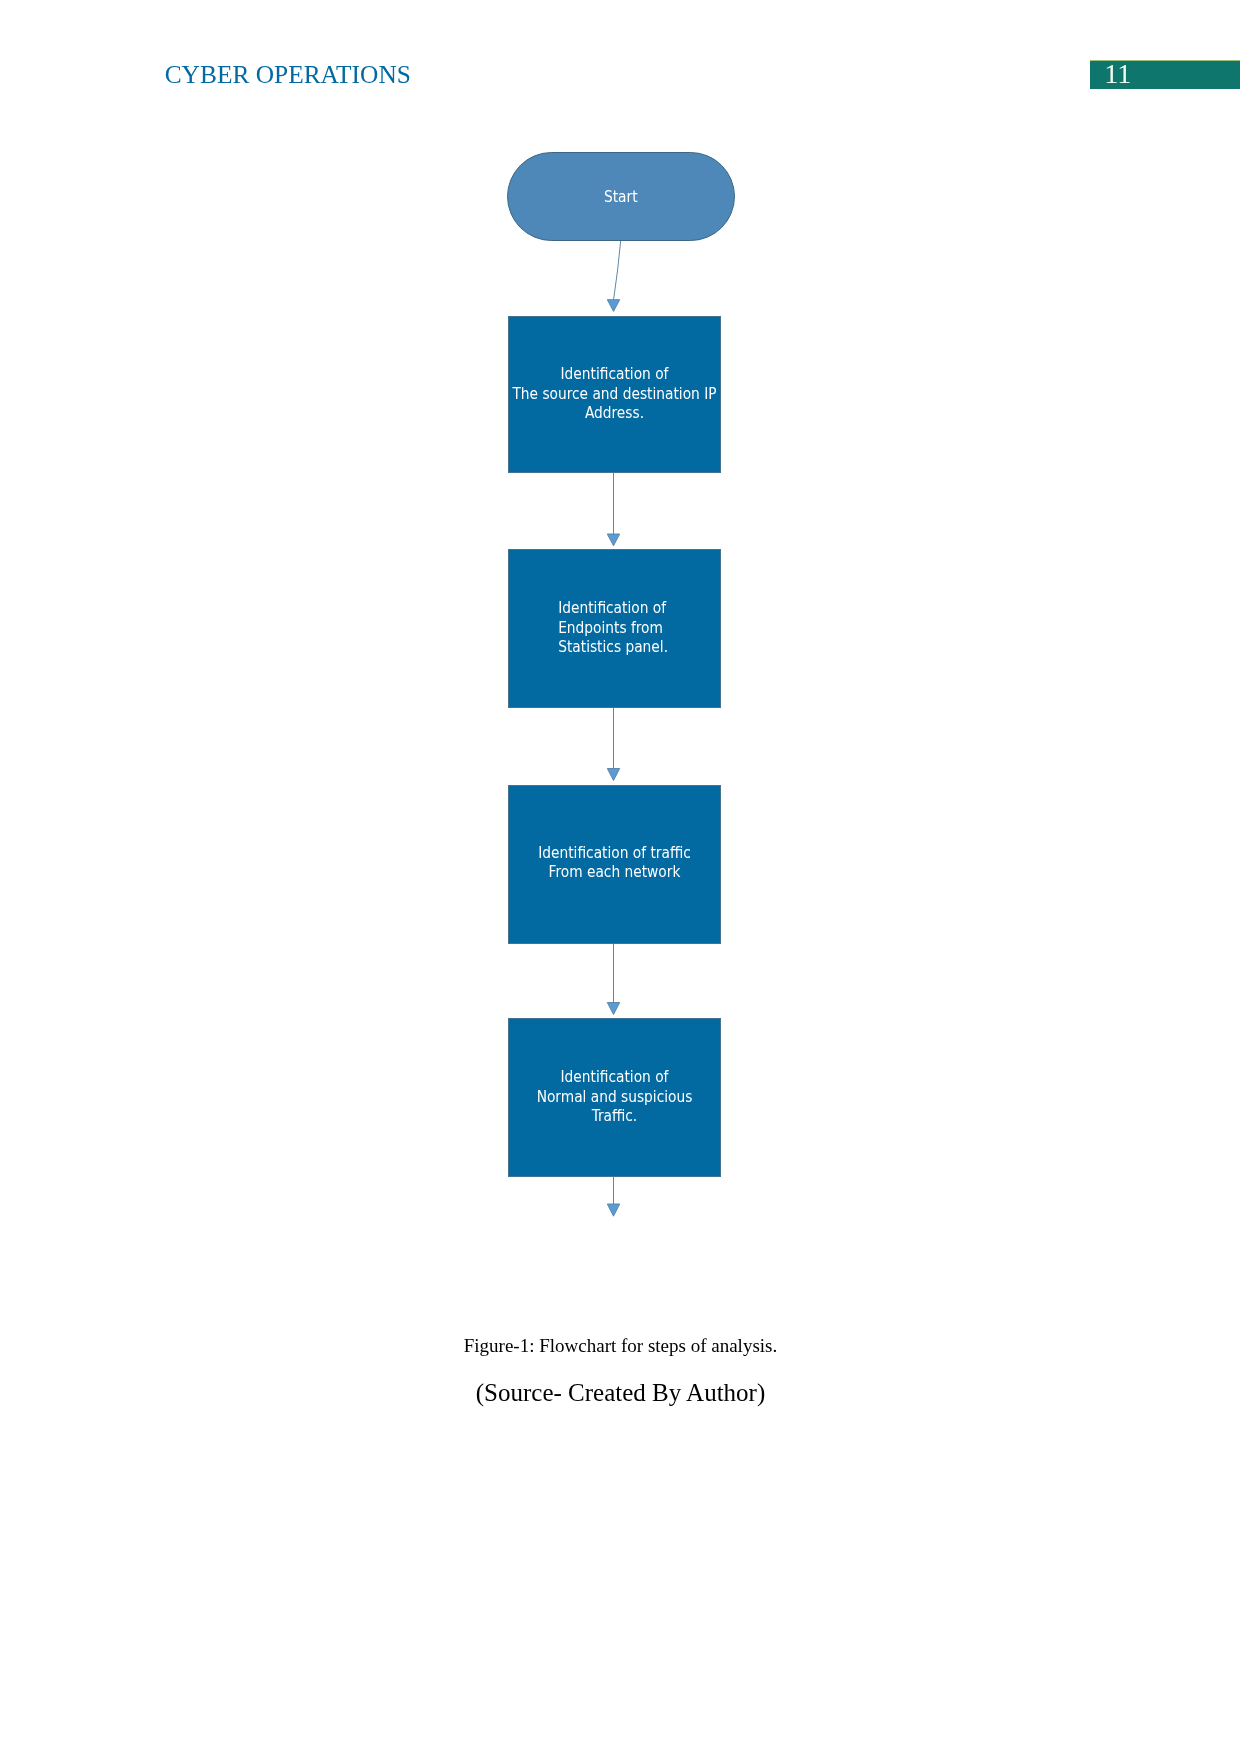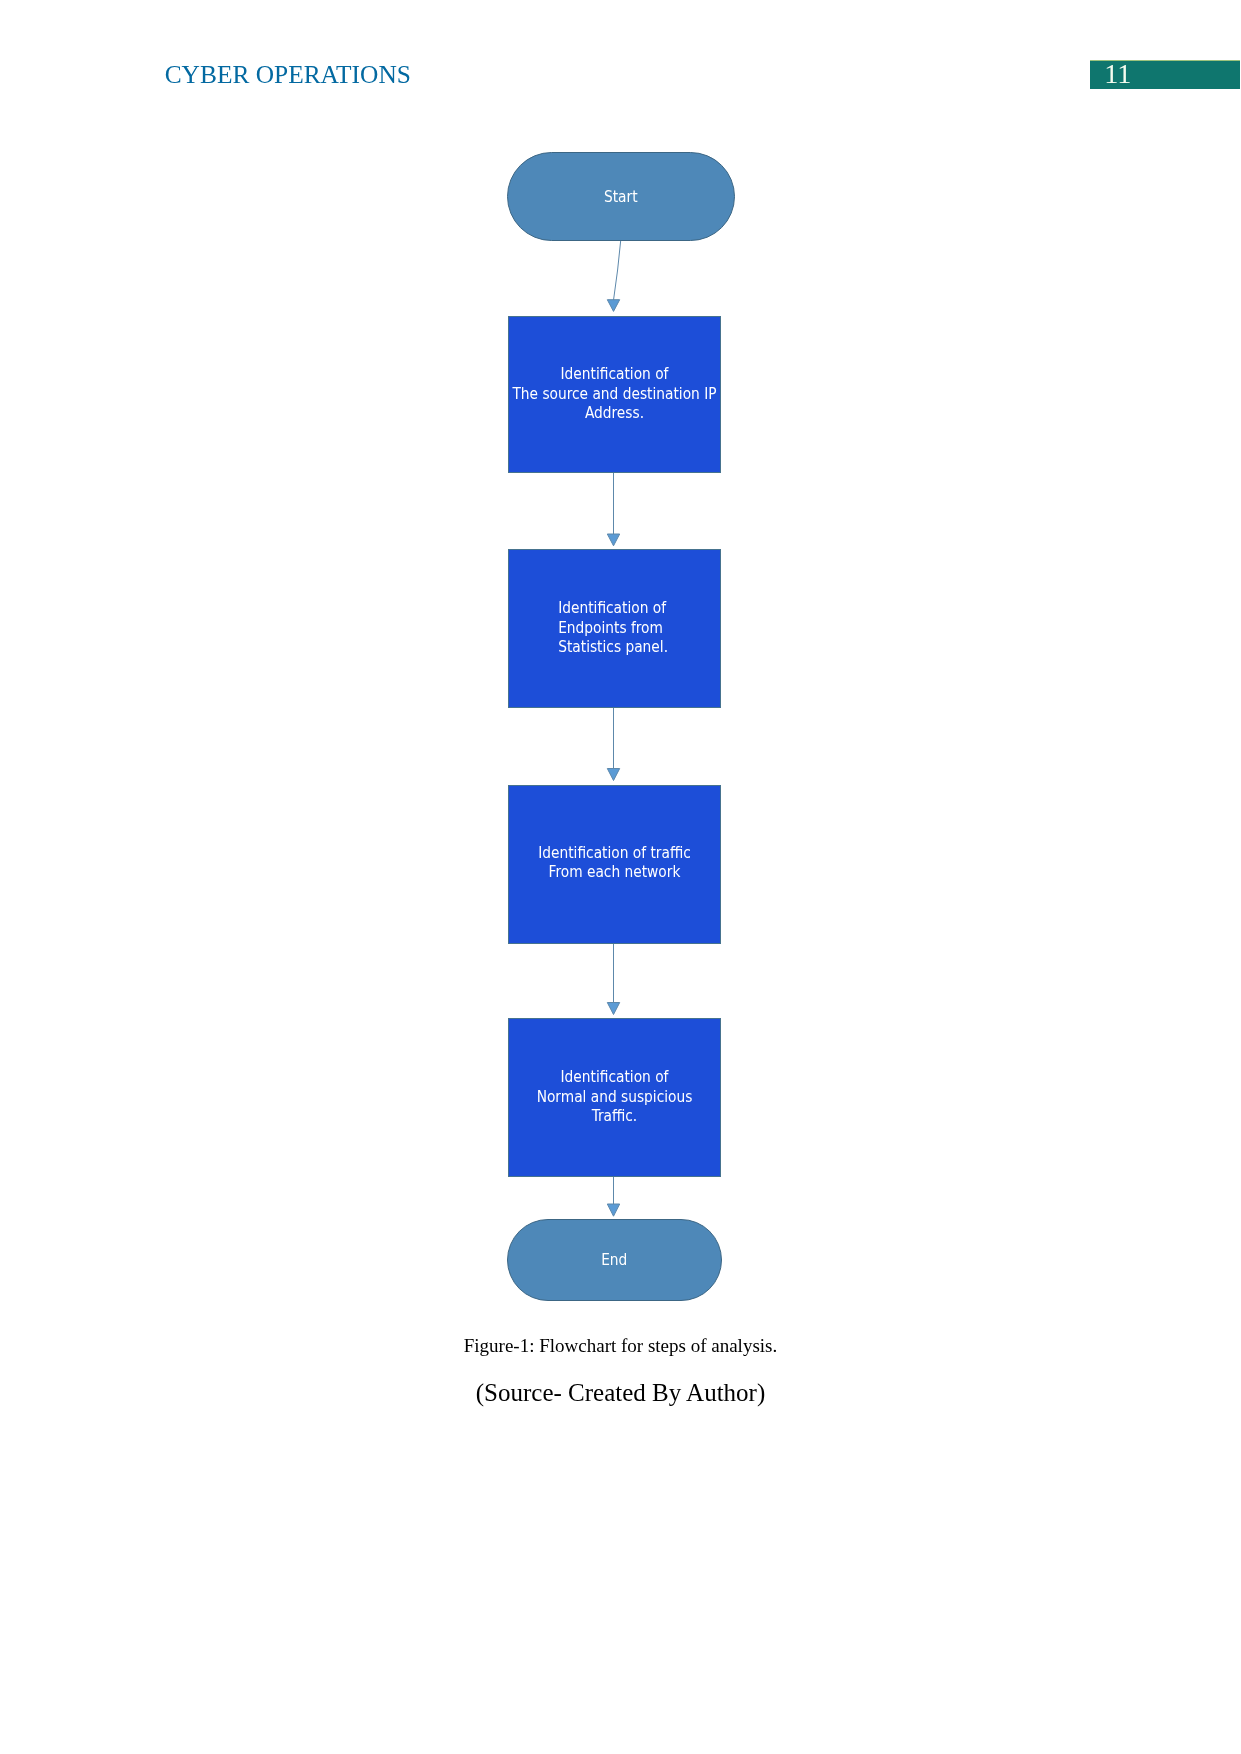--- a/index.html
+++ b/index.html
@@ -28,21 +28,21 @@
     position:absolute; left:14.2px; top:-0.8px;
     font-family:"Liberation Serif", serif; font-size:28.2px; line-height:28px;
     color:#f4fcef;
   }
 
   
   #flowchart { position:absolute; left:0; top:0; width:1241px; height:1330px; }
 
   .node {
     position:absolute;
-    background:#1d4ed8;
+    background:#0369a1;
     border:1px solid #46738f;
     box-sizing:border-box;
     color:#ffffff;
     font-family:"DejaVu Sans", sans-serif;
     font-stretch:condensed;
     font-size:15.3px;
     line-height:19.6px;
     display:flex; align-items:center; justify-content:center;
     text-align:center;
     white-space:pre-line;
@@ -95,21 +95,20 @@
 The source and destination IP
 Address.</div>
     <div class="node left" style="left:508px;top:549.2px;width:213px;height:158.6px;">Identification of
 Endpoints from
 Statistics panel.</div>
     <div class="node" style="left:508px;top:785px;width:213px;height:158.5px;padding-bottom:2px;">Identification of traffic
 From each network</div>
     <div class="node" style="left:508px;top:1018.2px;width:213px;height:158.6px;">Identification of
 Normal and suspicious
 Traffic.</div>
-    <div class="node pill" style="left:507px;top:1219px;width:214.5px;height:81.5px;">End</div>
   </div>
 
   <div id="caption">
     <div class="cap-main">Figure-1: Flowchart for steps of analysis.</div>
     <div class="cap-sub">(Source- Created By Author)</div>
   </div>
 
 </div>
 
 </body></html>

